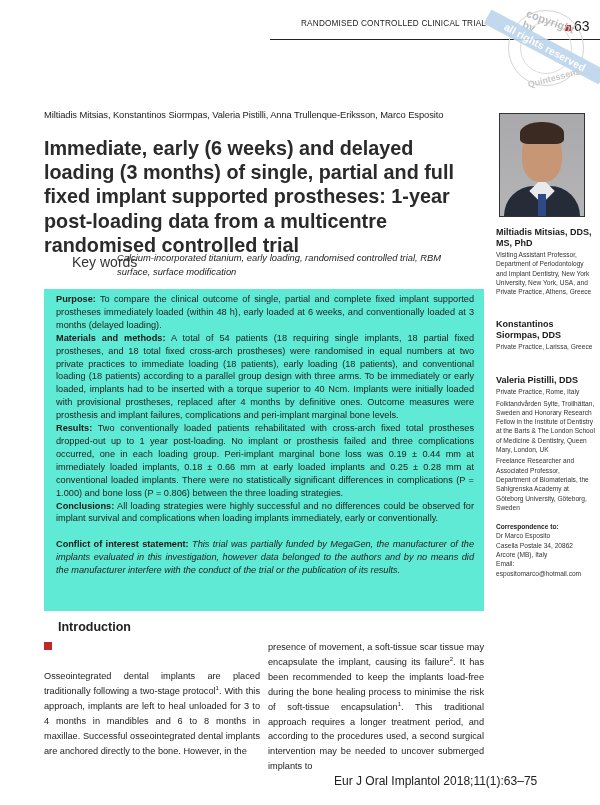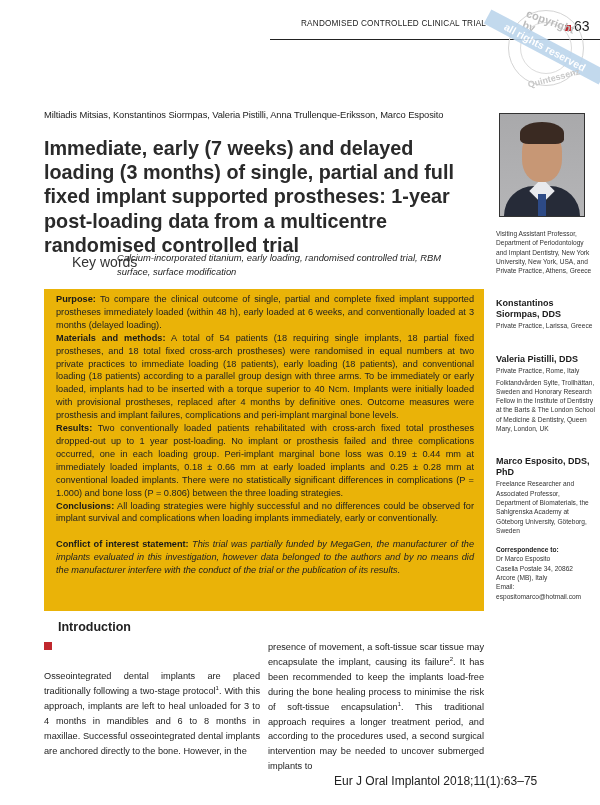--- a/index.html
+++ b/index.html
@@ -17,21 +17,21 @@
   .wm-band { position:absolute; left:-25px; top:34px; width:130px; height:16px; background:#bcd5ec; transform:rotate(28deg);
              color:#ffffff; font-size:10.5px; font-weight:bold; text-align:center; line-height:16px; opacity:0.9; }
   .wm-bottom { position:absolute; left:22px; top:68px; font-size:9px; color:#c8c8c8; font-weight:bold; transform:rotate(-15deg); }
 
   .authors { position:absolute; left:44px; top:109px; font-size:9.4px; color:#222; letter-spacing:-0.1px; }
   .title { position:absolute; left:44px; top:136px; width:440px; font-size:19.8px; line-height:24.2px; font-weight:bold; color:#2a2a2a; }
 
   .kw-label { position:absolute; left:72px; top:254px; font-size:14px; color:#333; }
   .kw-text { position:absolute; left:117px; top:251px; width:356px; font-size:9.4px; line-height:13.5px; font-style:italic; color:#222; }
 
-  .abstract { position:absolute; left:44px; top:289px; width:440px; height:322px; background:#eab308; }
+  .abstract { position:absolute; left:44px; top:289px; width:440px; height:322px; background:#5eead4; }
   .abs-inner { position:absolute; left:12px; top:4px; width:418px; font-size:9.2px; line-height:12.9px; color:#222; text-align:justify; }
   .abs-inner p { margin:0; }
   .abs-inner b { font-weight:bold; color:#1a1a1a; }
   .abs-gap { height:13px; }
   .abs-inner i { font-style:italic; }
 
   .photo { position:absolute; left:499px; top:113px; width:84px; height:102px; border:1px solid #333;
            background:linear-gradient(180deg,#a9a9ab 0%,#b5b5b7 100%); overflow:hidden; }
   .ph-head { position:absolute; left:22px; top:14px; width:40px; height:54px; border-radius:45% 45% 42% 42%; background:#c79775; }
   .ph-hair { position:absolute; left:20px; top:8px; width:44px; height:22px; border-radius:50% 50% 20% 20%; background:#3a2a22; }
@@ -65,21 +65,21 @@
 
 <div class="watermark">
   <div class="wm-circle"></div>
   <div class="wm-circle2"></div>
   <div class="wm-top">copyright by</div>
   <div class="wm-band">all rights reserved</div>
   <div class="wm-bottom">Quintessenz</div>
 </div>
 
 <div class="authors">Miltiadis Mitsias, Konstantinos Siormpas, Valeria Pistilli, Anna Trullenque-Eriksson, Marco Esposito</div>
-<div class="title">Immediate, early (7 weeks) and delayed loading (3 months) of single, partial and full fixed implant supported prostheses: 1-year post-loading data from a multicentre randomised controlled trial</div>
+<div class="title">Immediate, early (6 weeks) and delayed loading (3 months) of single, partial and full fixed implant supported prostheses: 1-year post-loading data from a multicentre randomised controlled trial</div>
 
 <div class="kw-label">Key words</div>
 <div class="kw-text">Calcium-incorporated titanium, early loading, randomised controlled trial, RBM surface, surface modification</div>
 
 <div class="abstract">
   <div class="abs-inner">
     <p><b>Purpose:</b> <span>To compare the clinical outcome of single, partial and complete fixed implant supported prostheses immediately loaded (within 48 h), early loaded at 6 weeks, and conventionally loaded at 3 months (delayed loading).</span></p>
     <p><b>Materials and methods:</b> <span>A total of 54 patients (18 requiring single implants, 18 partial fixed prostheses, and 18 total fixed cross-arch prostheses) were randomised in equal numbers at two private practices to immediate loading (18 patients), early loading (18 patients), and conventional loading (18 patients) according to a parallel group design with three arms. To be immediately or early loaded, implants had to be inserted with a torque superior to 40 Ncm. Implants were initially loaded with provisional prostheses, replaced after 4 months by definitive ones. Outcome measures were prosthesis and implant failures, complications and peri-implant marginal bone levels.</span></p>
     <p><b>Results:</b> <span>Two conventionally loaded patients rehabilitated with cross-arch fixed total prostheses dropped-out up to 1 year post-loading. No implant or prosthesis failed and three complications occurred, one in each loading group. Peri-implant marginal bone loss was 0.19 ± 0.44 mm at immediately loaded implants, 0.18 ± 0.66 mm at early loaded implants and 0.25 ± 0.28 mm at conventional loaded implants. There were no statistically significant differences in complications (P = 1.000) and bone loss (P = 0.806) between the three loading strategies.</span></p>
     <p><b>Conclusions:</b> <span>All loading strategies were highly successful and no differences could be observed for implant survival and complications when loading implants immediately, early or conventionally.</span></p>
@@ -90,27 +90,27 @@
 
 <div class="photo" title="Portrait of Miltiadis Mitsias">
   <div class="ph-suit"></div>
   <div class="ph-shirt"></div>
   <div class="ph-tie"></div>
   <div class="ph-head"></div>
   <div class="ph-hair"></div>
 </div>
 
 <div class="sidebar">
+  <div class="sb-name first">Miltiadis Mitsias, DDS, MS, PhD</div>
   <div class="sb-aff">Visiting Assistant Professor, Department of Periodontology and Implant Dentistry, New York University, New York, USA, and Private Practice, Athens, Greece</div>
   <div class="sb-name">Konstantinos Siormpas, DDS</div>
   <div class="sb-aff">Private Practice, Larissa, Greece</div>
   <div class="sb-name">Valeria Pistilli, DDS</div>
   <div class="sb-aff">Private Practice, Rome, Italy</div>
   <div class="sb-aff">Folktandvården Sylte, Trollhättan, Sweden and Honorary Research Fellow in the Institute of Dentistry at the Barts &amp; The London School of Medicine &amp; Dentistry, Queen Mary, London, UK</div>
-  <div class="sb-name">Marco Esposito, DDS, PhD</div>
   <div class="sb-aff">Freelance Researcher and Associated Professor, Department of Biomaterials, the Sahlgrenska Academy at Göteborg University, Göteborg, Sweden</div>
   <div class="sb-corr">
     <div class="sb-corr-label">Correspondence to:</div>
     <div>Dr Marco Esposito</div>
     <div>Casella Postale 34, 20862</div>
     <div>Arcore (MB), Italy</div>
     <div>Email: espositomarco@hotmail.com</div>
   </div>
 </div>
 

